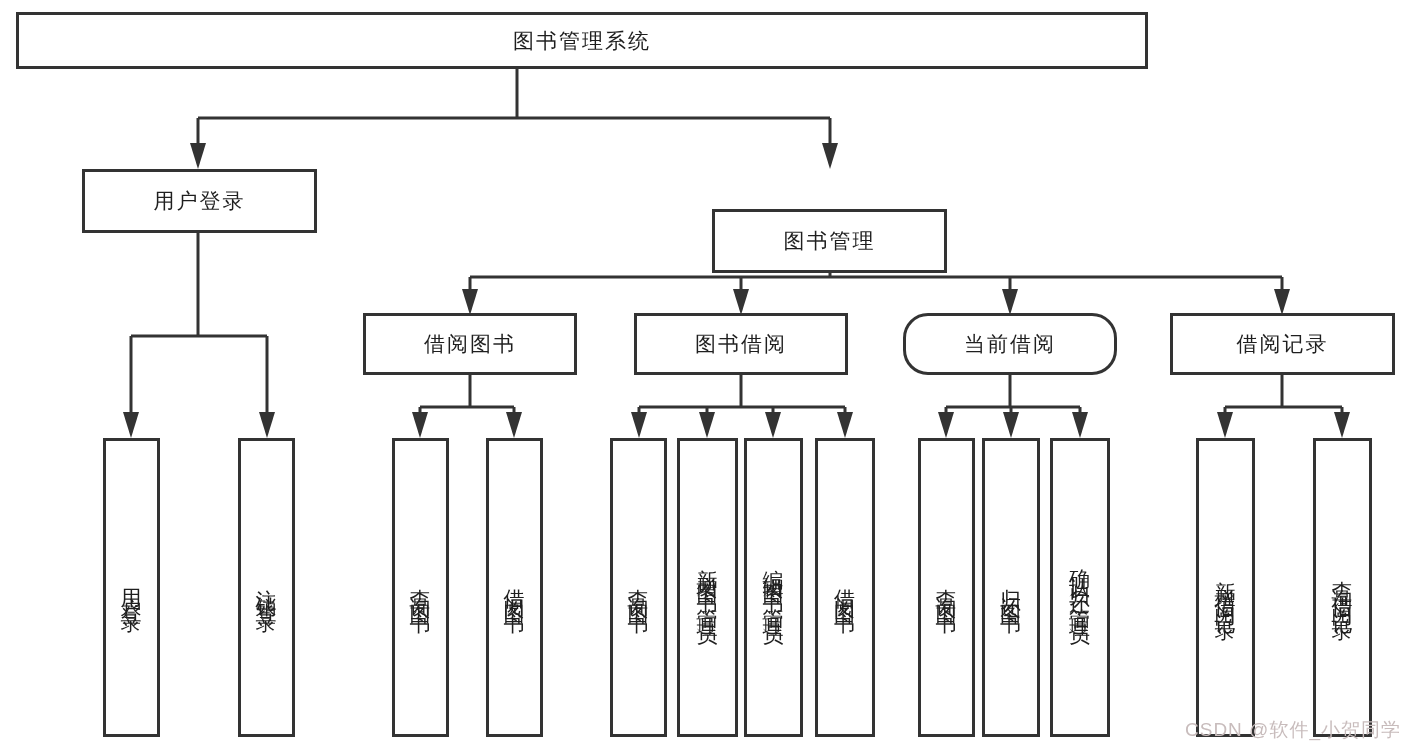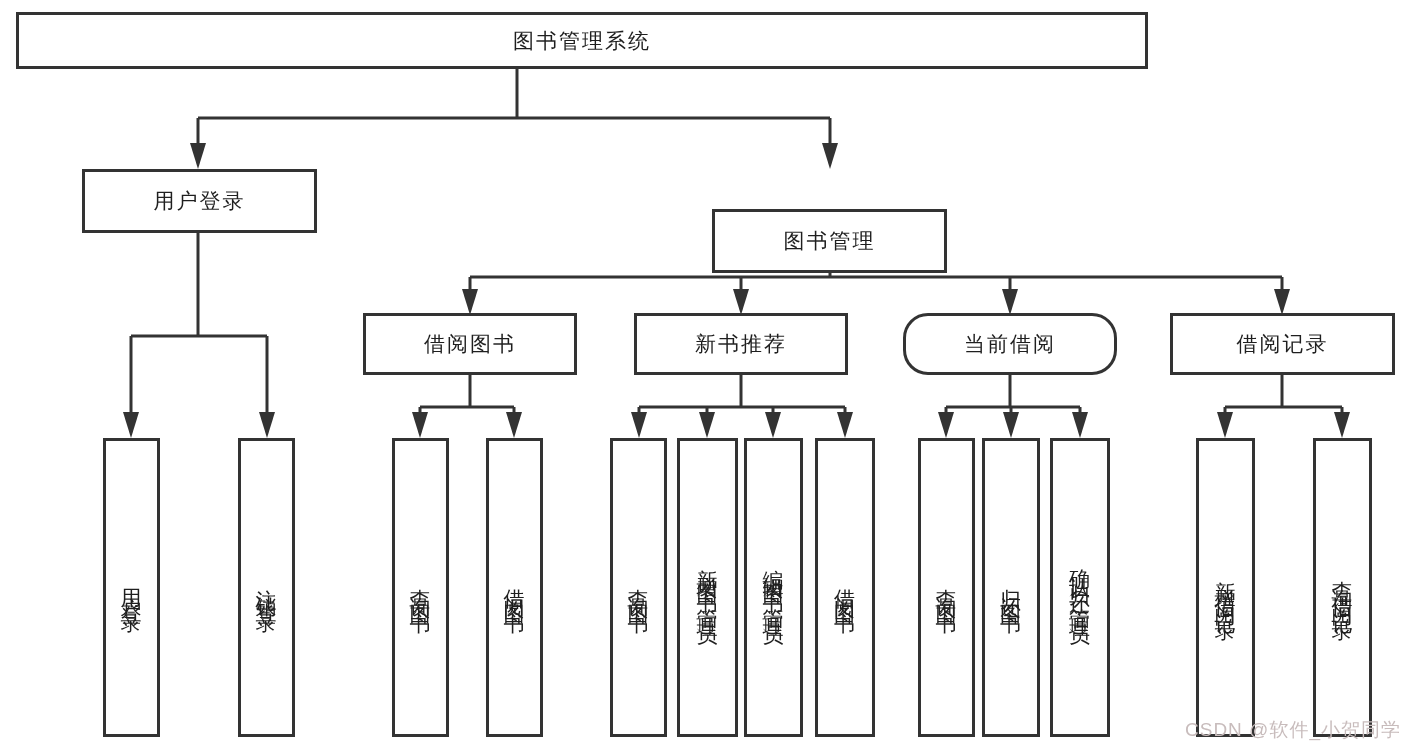--- a/index.html
+++ b/index.html
@@ -145,21 +145,21 @@
     <span>用户登录</span>
   </div>
   <div class="node" style="left:712px;top:169px;width:235px;height:64px;margin-top:40px;">
     <span>图书管理</span>
   </div>
 
   <div class="node" style="left:363px;top:313px;width:214px;height:62px;">
     <span>借阅图书</span>
   </div>
   <div class="node" style="left:634px;top:313px;width:214px;height:62px;">
-    <span>新书推荐</span>
+    <span>图书借阅</span>
   </div>
   <div class="node" style="left:903px;top:313px;width:214px;height:62px;border-radius:25px;">
     <span>当前借阅</span>
   </div>
   <div class="node" style="left:1170px;top:313px;width:225px;height:62px;">
     <span>借阅记录</span>
   </div>
 
   <div class="leaf" style="left:103px;width:57px;">
     <span class="vtext">用户登录</span>

